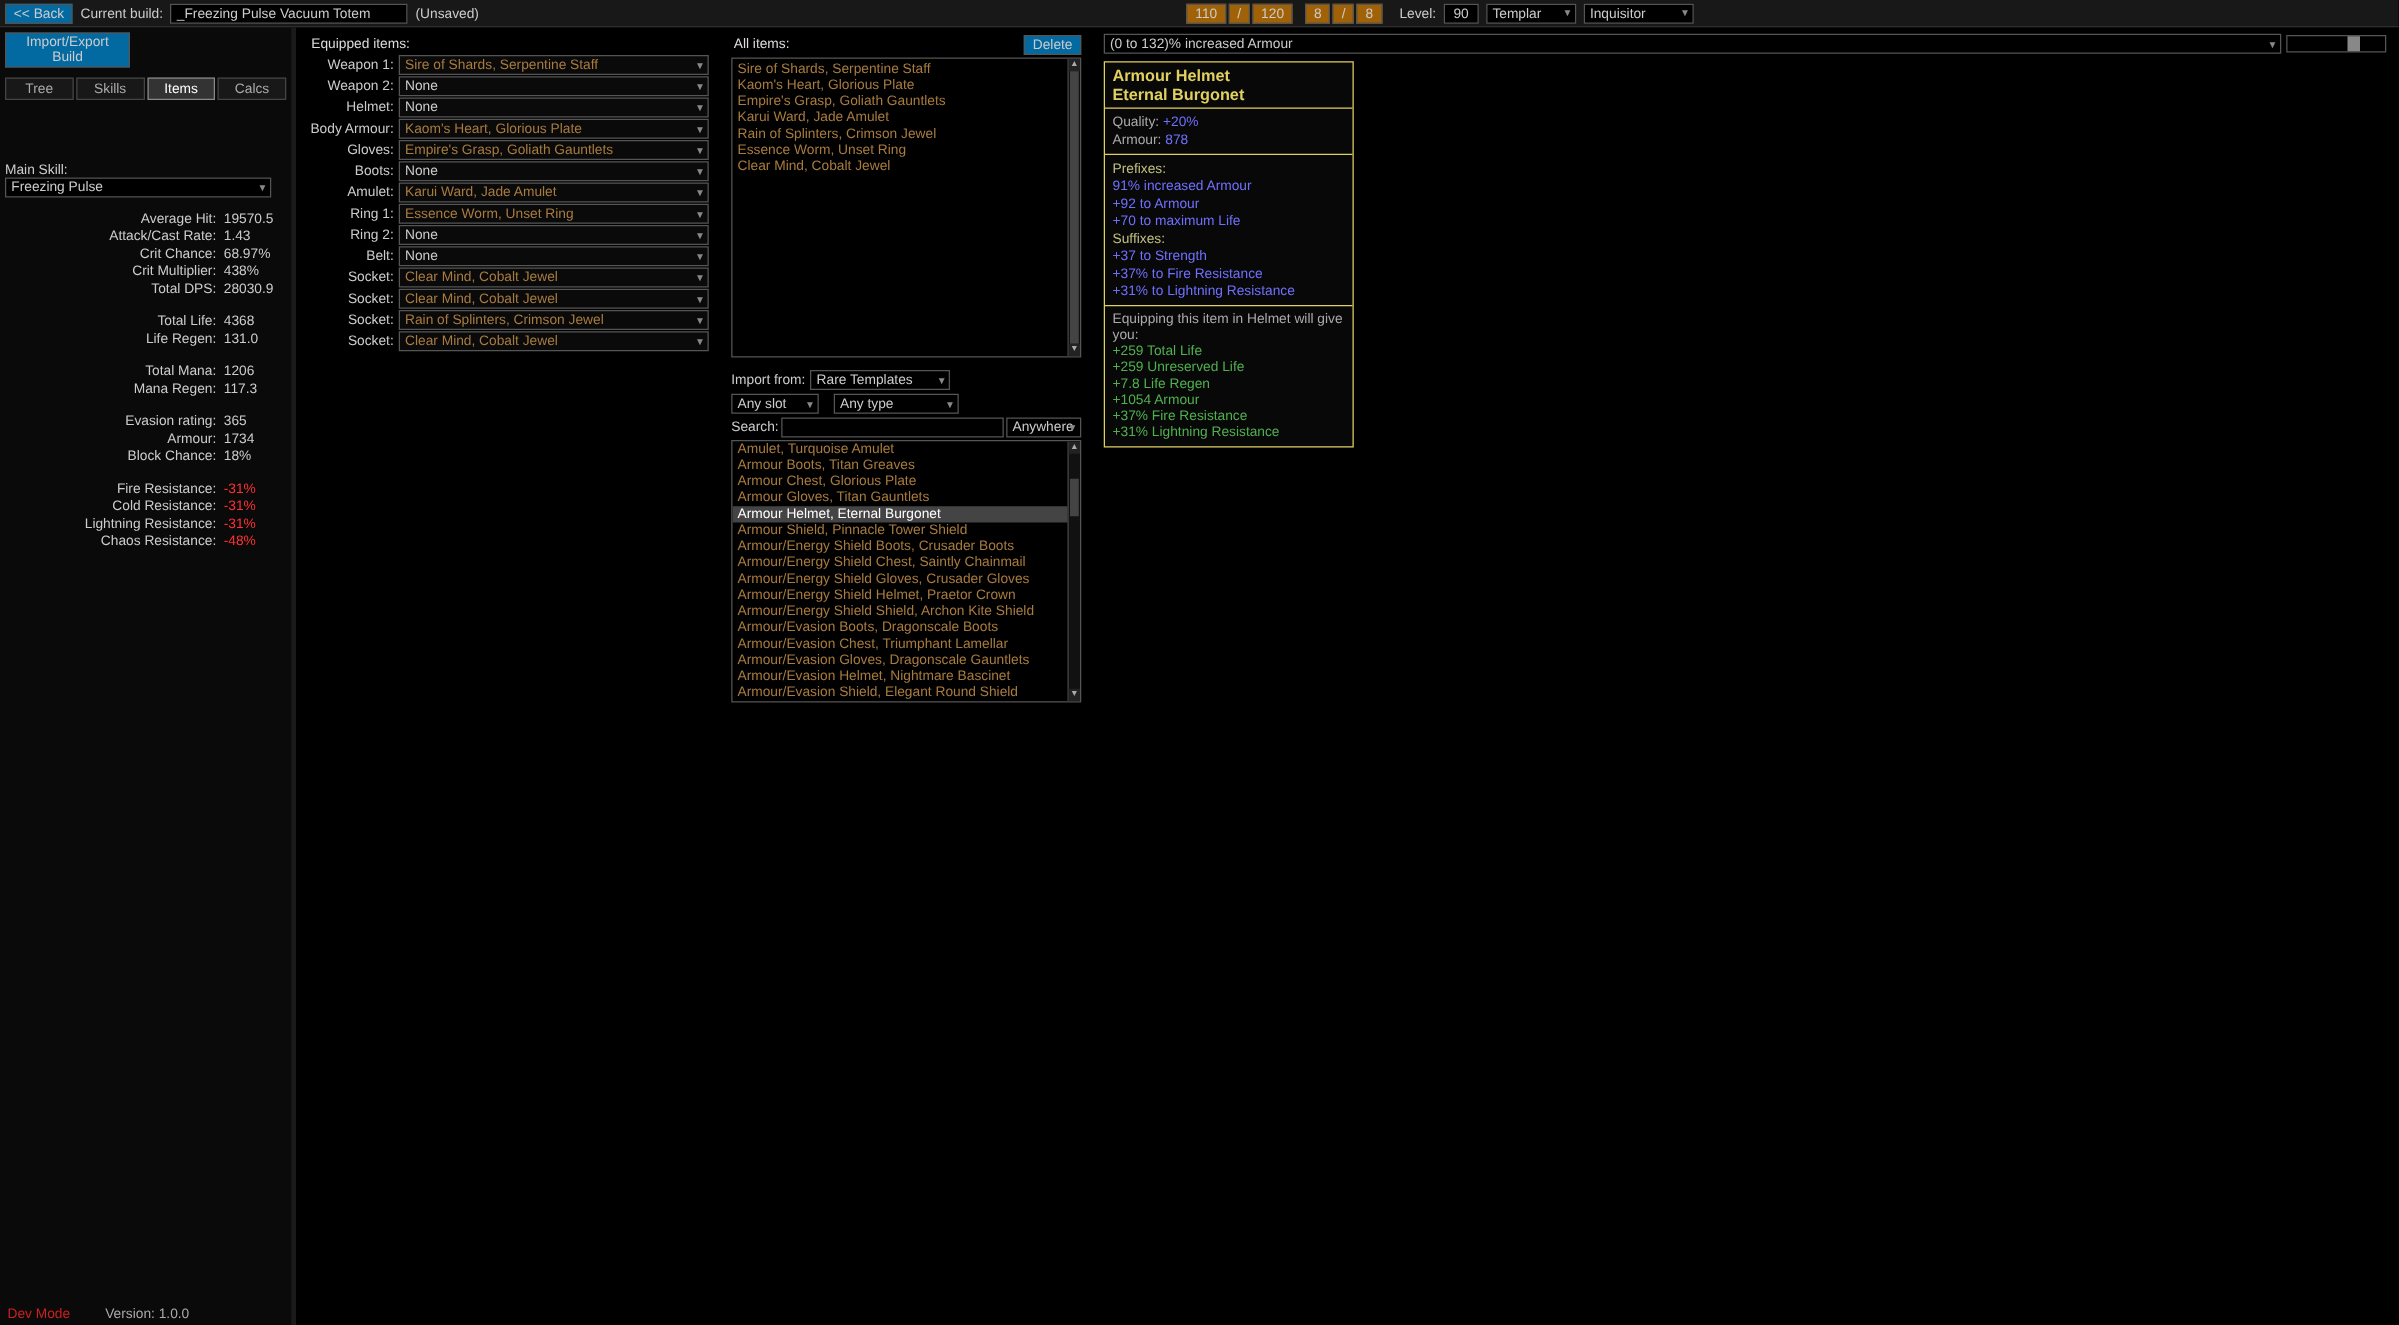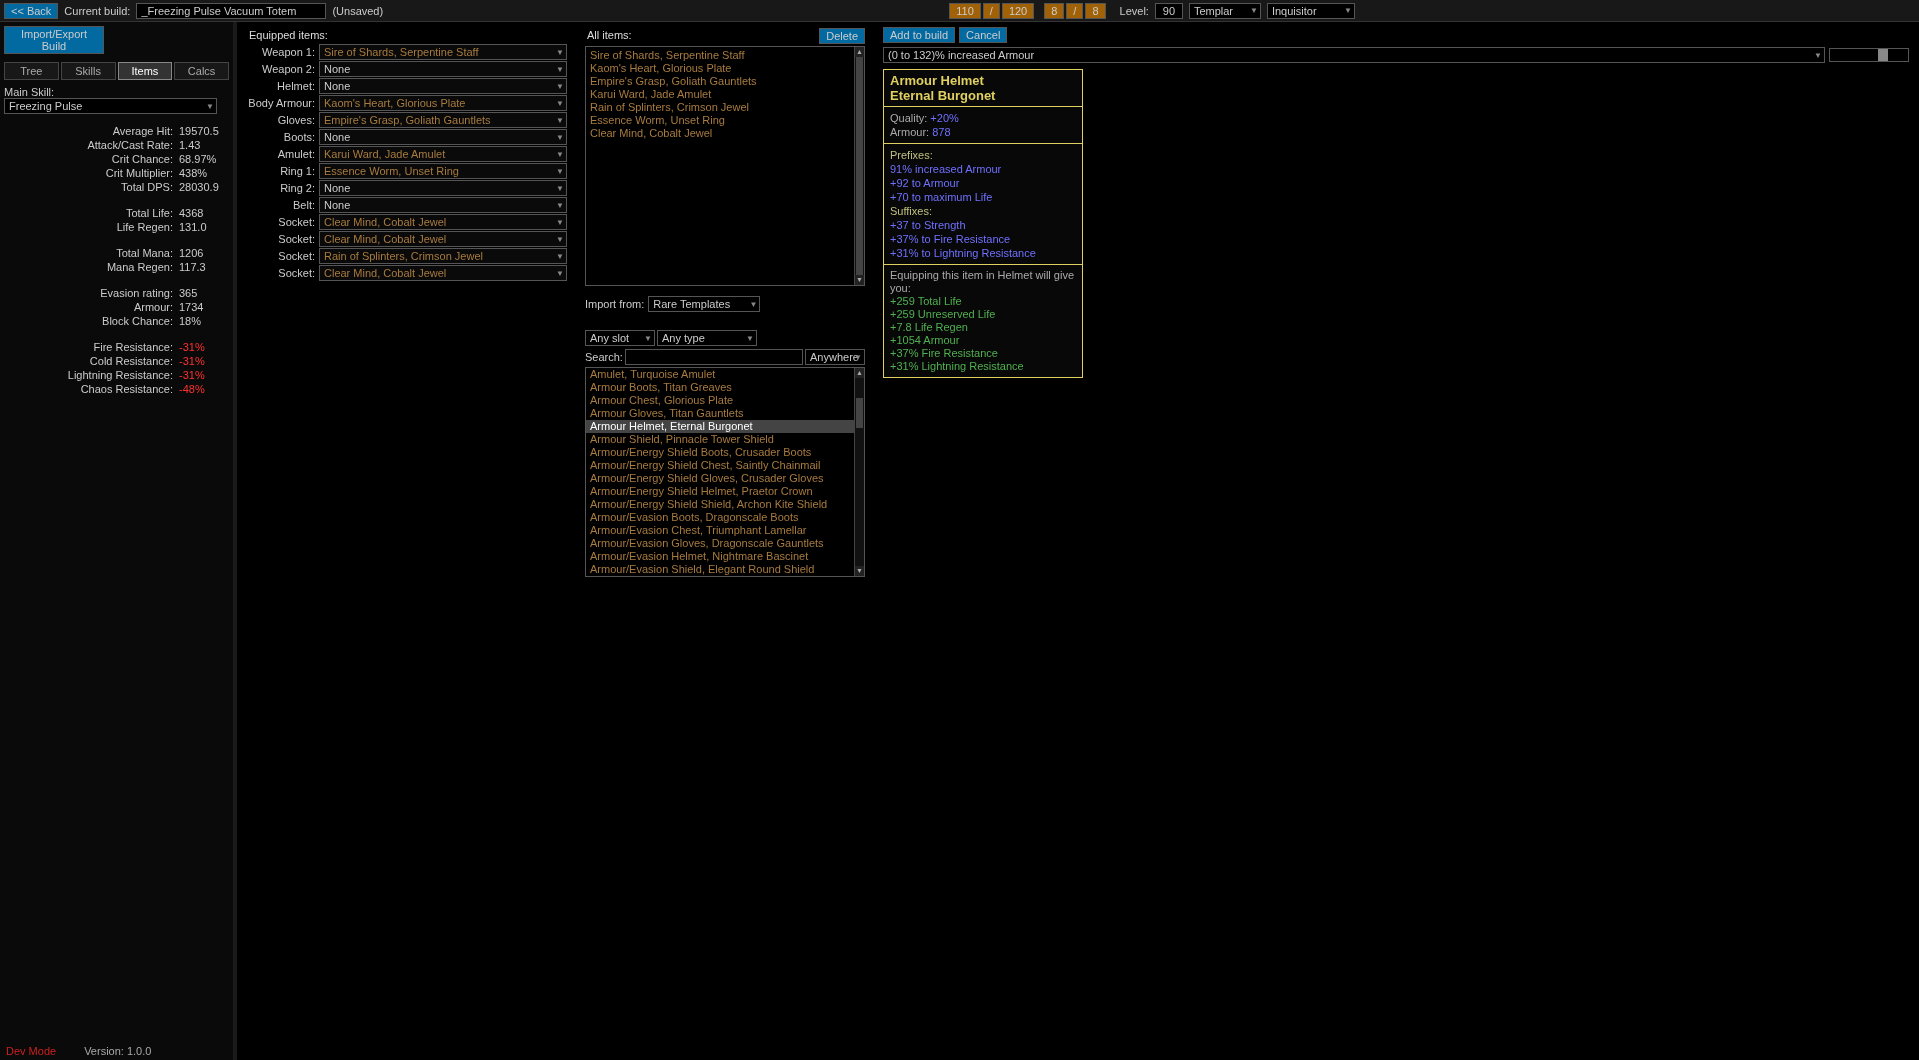--- a/index.html
+++ b/index.html
@@ -92,21 +92,21 @@
   cursor: pointer;
 }
 .tab.active { background: #333; color: #fff; border-color: #888; }
 .bandits {
   display: flex;
   padding: 2px 4px 0 4px;
   gap: 2px;
 }
 .bandits > div { flex: 1; font-size: 10px; }
 .bandits .select-dark { width: 100%; height: 14px; font-size: 10px; }
-.mainskill { padding: 4px 16px 0 4px; }
+.mainskill { padding: 4px 16px 0 4px; margin-top: 44px; }
 .mainskill .select-dark { width: 100%; }
 .statsblock {
   padding: 10px 8px 0 0;
   font-size: 11px;
 }
 .statrow {
   display: flex;
   justify-content: flex-end;
   gap: 6px;
   line-height: 14px;
@@ -167,21 +167,21 @@
   cursor: pointer;
   background: #222;
 }
 .scrollbar .track { position: absolute; top: 10px; bottom: 10px; left: 0; right: 0; }
 .scrollbar .thumb {
   position: absolute;
   left: 1px; right: 1px;
   background: #444;
 }
 .importrow { margin-top: 10px; display: flex; align-items: center; gap: 4px; }
-.filters { margin-top: 18px; display: flex; gap: 2px; }
+.filters { margin-top: 3px; display: flex; gap: 12px; }
 .searchrow { margin-top: 3px; display: flex; gap: 2px; align-items: center; }
 .templatelist {
   border: 1px solid #555;
   background: #000;
   margin-top: 2px;
   height: 210px;
   position: relative;
   overflow: hidden;
 }
 .templatelist .itm { padding: 0 4px; line-height: 13px; color: #a87b3f; cursor: pointer; }
@@ -544,24 +544,20 @@
           <div class="arrow">▲</div>
           <div class="track">
               <div class="thumb" style="top:20px;height:30px"></div>
             </div>
           <div class="arrow" style="position:absolute;bottom:0;left:0;right:0">▼</div>
         </div>
       </div>
     </div>
 
     <div class="col col-right">
-      <div class="rightactions">
-        <button class="btn">Add to build</button>
-        <button class="btn">Cancel</button>
-      </div>
       <div class="modline">
         <div class="select-dark modsel" style="width:300px">
             <span>(0 to 132)% increased Armour</span>
           </div>
         <div class="slider">
             <div class="knob" style="left:48px"></div>
           </div>
       </div>
 
       <div class="itemcard">

